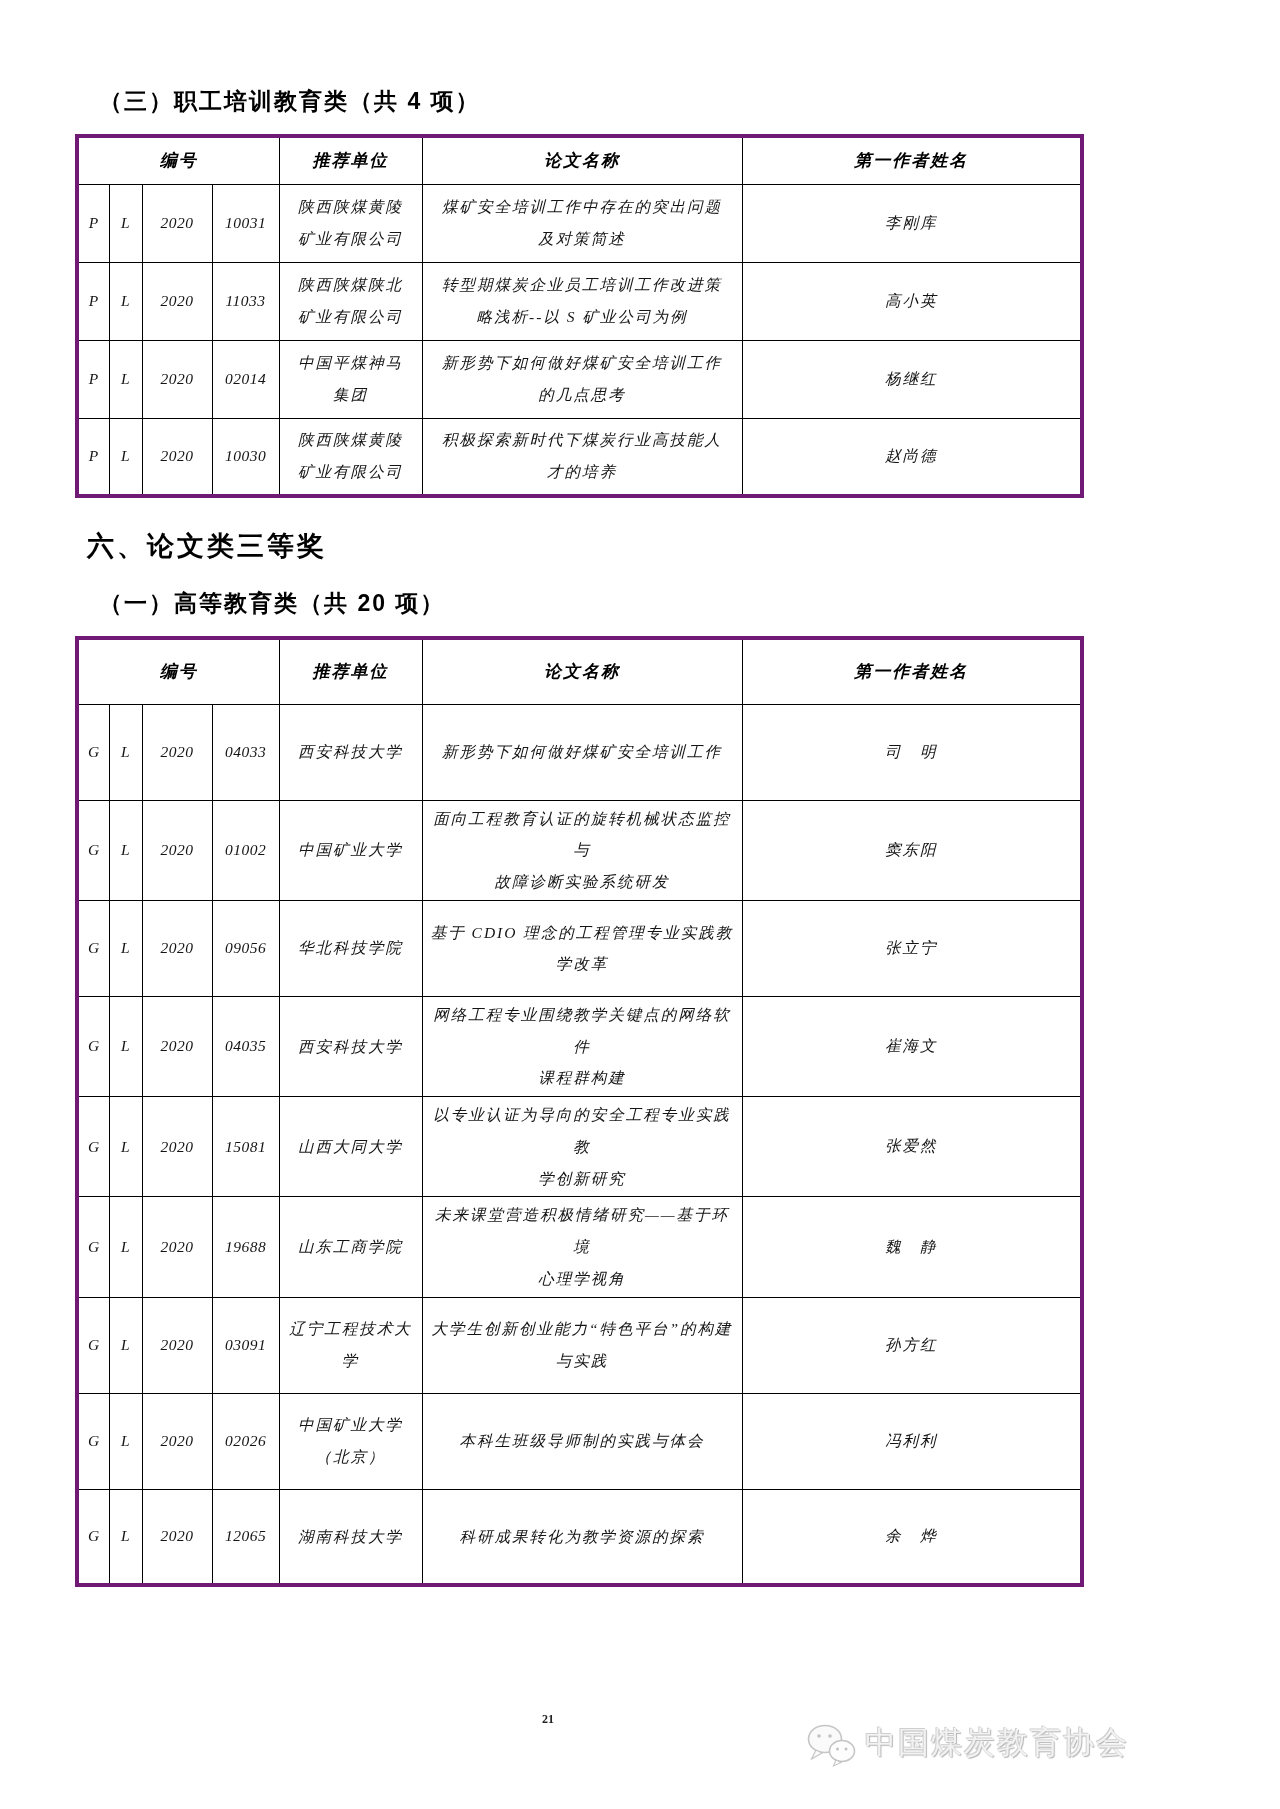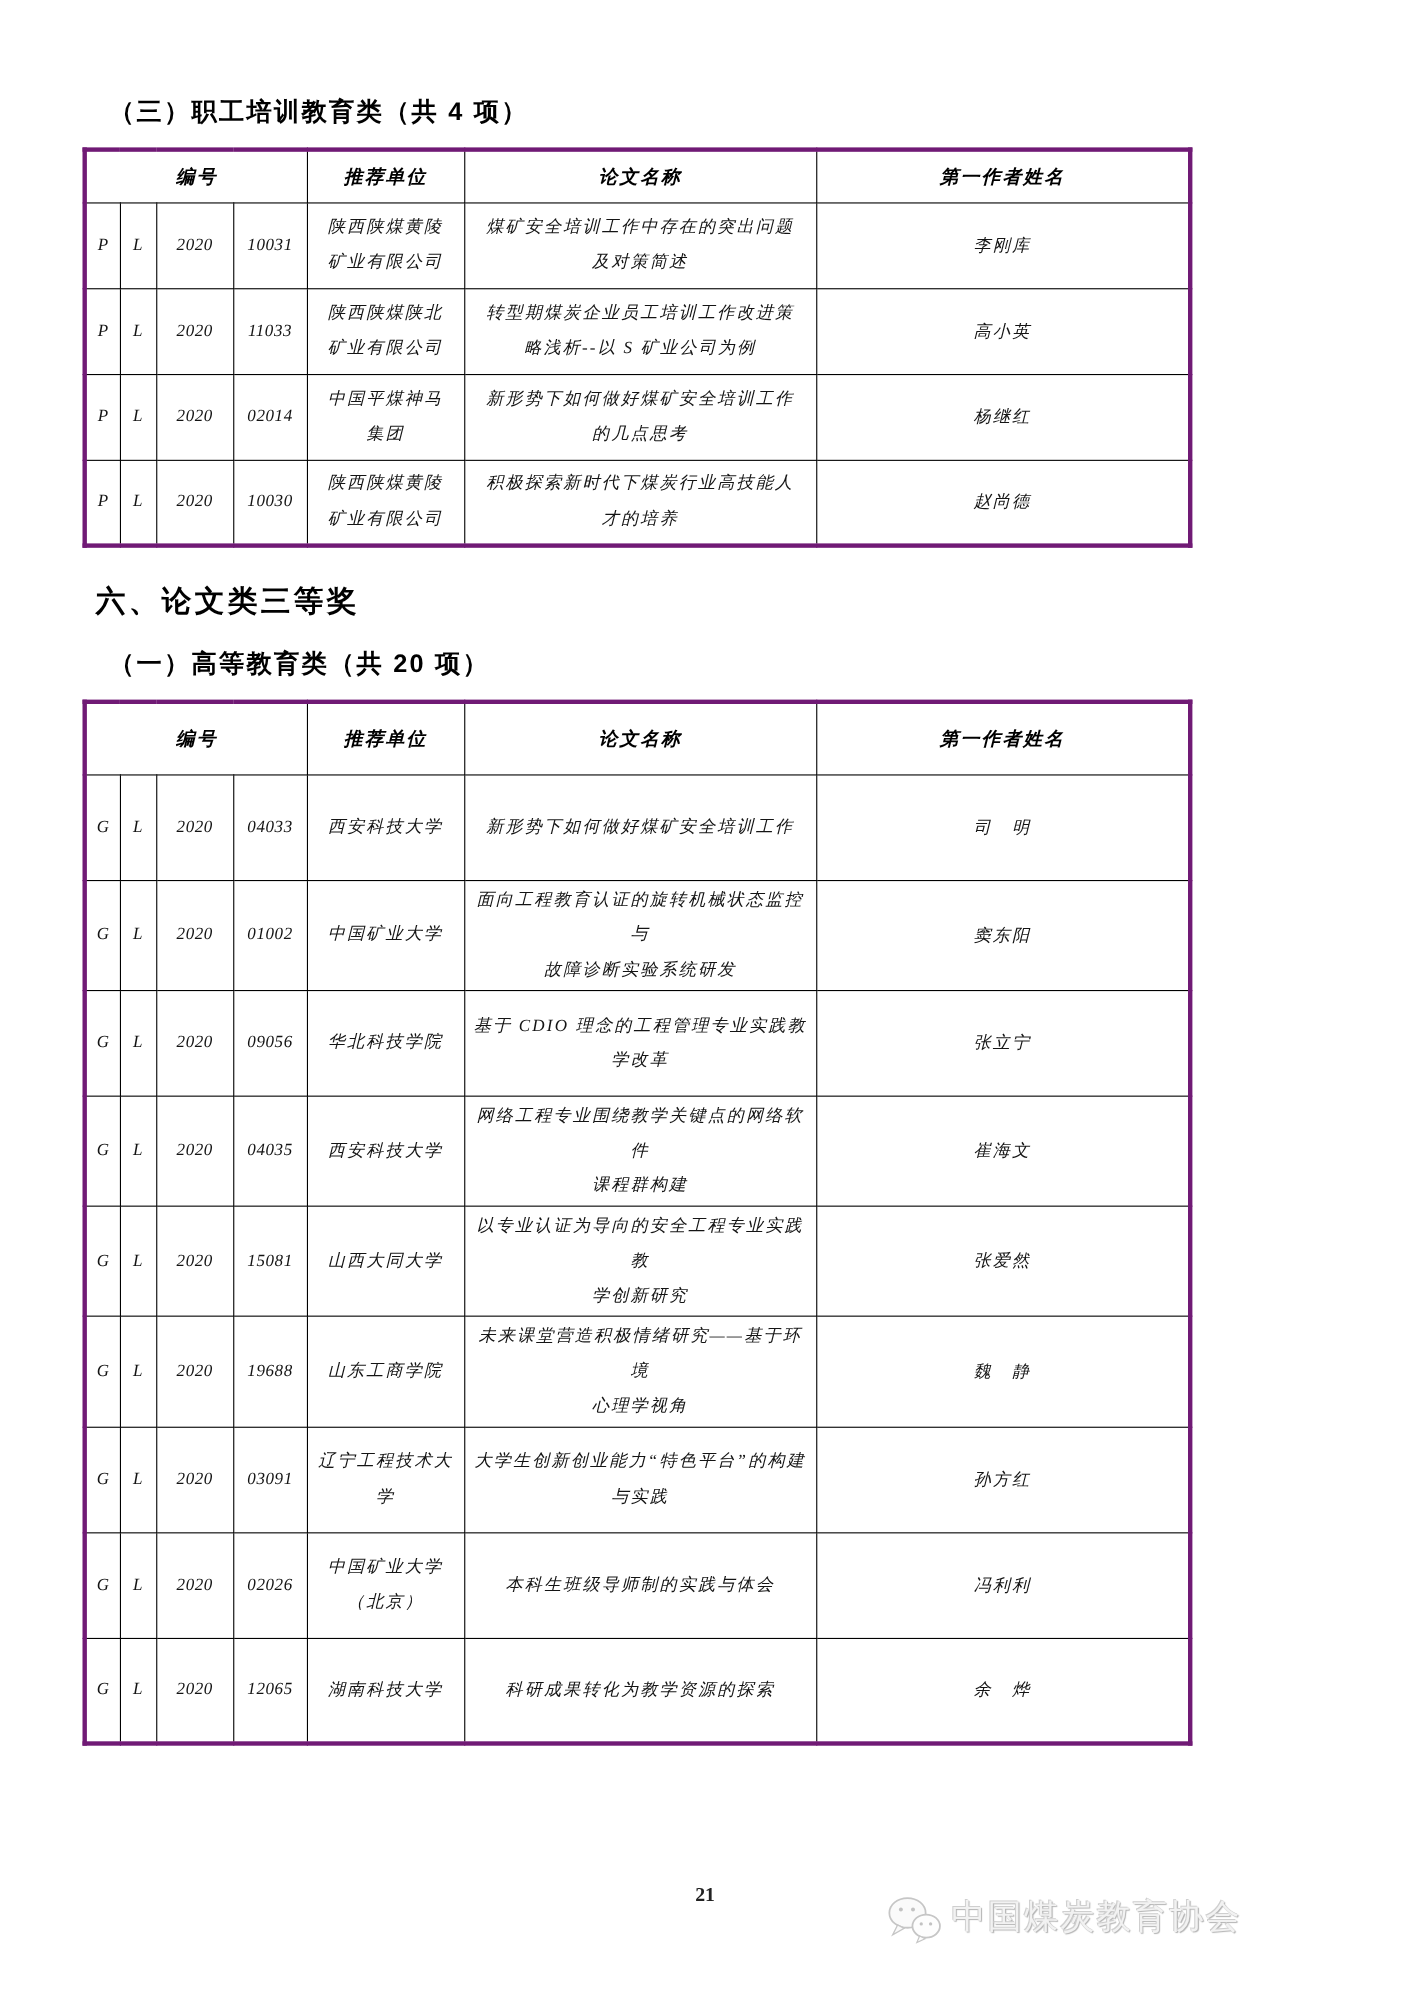--- a/index.html
+++ b/index.html
@@ -47,23 +47,23 @@
   }
   td.cell-author { letter-spacing:2px; }
   td.cell-k1, td.cell-k2, td.cell-year, td.cell-num { letter-spacing:0.5px; }
 
   .t1 thead th { height:48px; }
   .t1 td { height:78px; }
   .t2 thead th { height:66px; }
   .t2 td { height:96px; }
 
   .page-number {
-    position:absolute; left:560px; top:1712px; width:90px;
+    position:absolute; left:542px; top:1712px; width:90px;
     font-family:"Liberation Serif","DejaVu Serif",serif;
-    font-weight:bold; font-size:18px; color:#222; text-align:right;
+    font-weight:bold; font-size:12px; color:#222; text-align:left;
   }
   .watermark {
     position:absolute; left:805px; top:1722px; height:56px;
     display:flex; gap:8px;
   }
   .watermark-text {
     font-family:"Liberation Sans","DejaVu Sans",sans-serif;
     font-size:31px; letter-spacing:2px; color:#f2f2f2;
     text-shadow:-1px -1px 0 #cfcfcf, 1px 1px 1px #b3b3b3, 0 0 1px #c4c4c4;
     white-space:nowrap;

